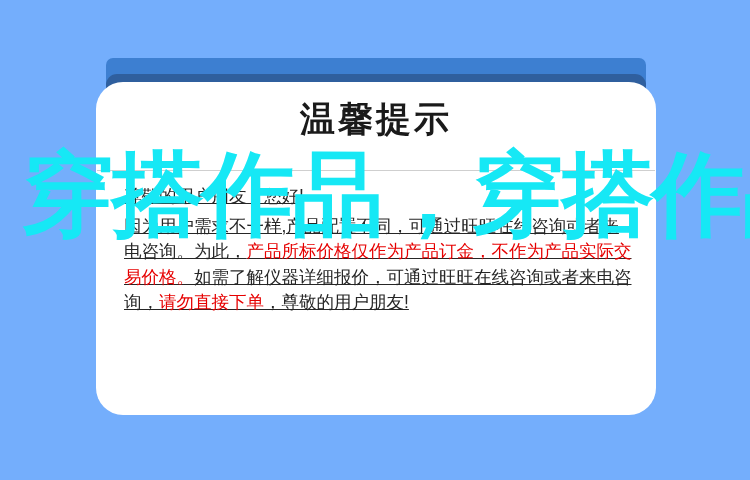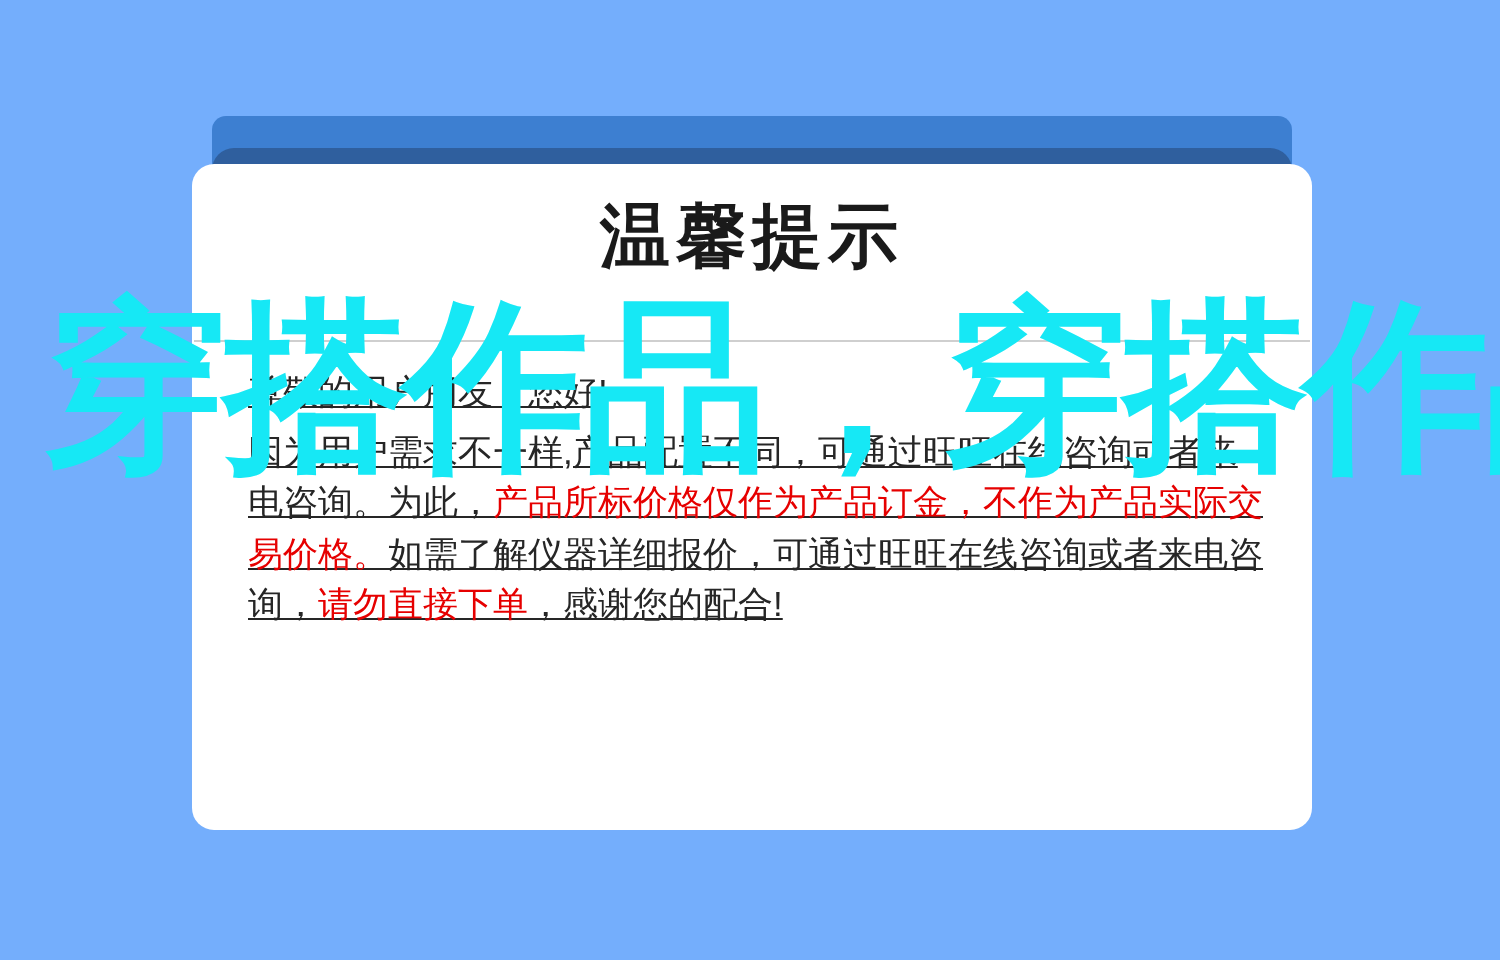--- a/index.html
+++ b/index.html
@@ -42,21 +42,21 @@
   }
 
   
   .card {
     position: absolute;
     left: 96px;
     top: 82px;
     width: 560px;
     height: 333px;
     background: #ffffff;
-    border-radius: 11px;
+    border-radius: 27px;
   }
 
   .card-title {
     position: absolute;
     left: 0;
     top: 18px;
     width: 100%;
     text-align: center;
     font-size: 35px;
     font-weight: bold;
@@ -127,21 +127,21 @@
   <div class="tab-bar-inner"></div>
 
   <div class="card">
 
     <div class="card-title">温馨提示</div>
 
     <div class="divider"></div>
 
     <div class="body-text">
       <p class="greet">尊敬的用户朋友，您好!</p>
-      <p><span>因为用户需求不一样,产品配置不同，可通过旺旺在线咨询或者来电咨询。为此，</span><span class="hl">产品所标价格仅作为产品订金，不作为产品实际交易价格。</span><span>如需了解仪器详细报价，可通过旺旺在线咨询或者来电咨询，</span><span class="hl">请勿直接下单</span><span>，感谢您的配合!</span></p>
+      <p><span>因为用户需求不一样,产品配置不同，可通过旺旺在线咨询或者来电咨询。为此，</span><span class="hl">产品所标价格仅作为产品订金，不作为产品实际交易价格。</span><span>如需了解仪器详细报价，可通过旺旺在线咨询或者来电咨询，</span><span class="hl">请勿直接下单</span><span>，尊敬的用户朋友!</span></p>
     </div>
 
   </div>
 
   <div class="watermark">
     <div class="wm-line">穿搭作品，穿搭作品</div>
   </div>
 
 </div>
 

